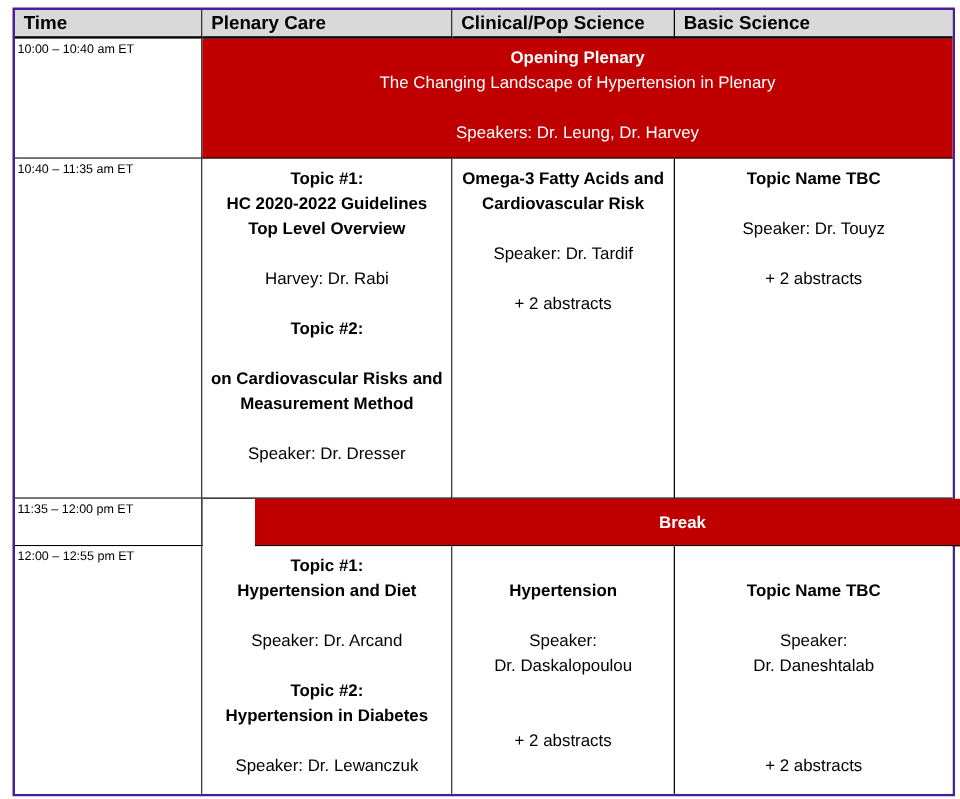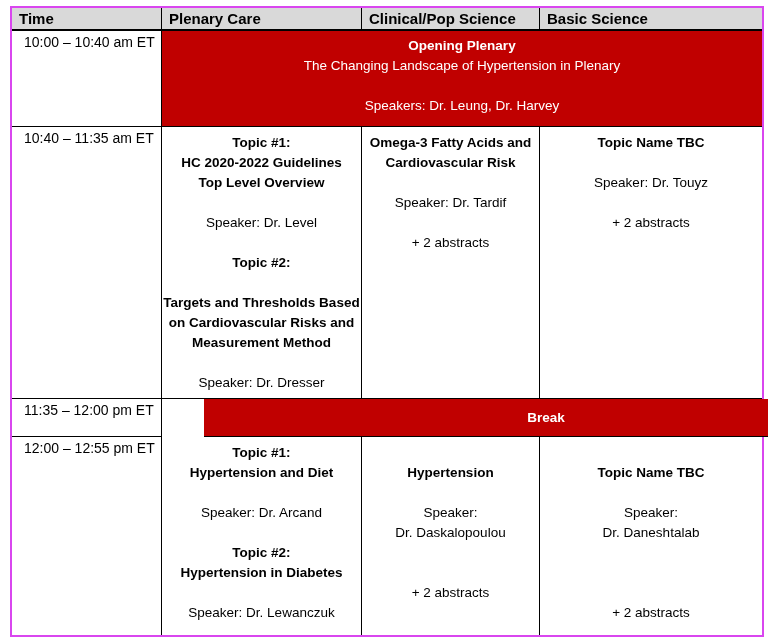--- a/index.html
+++ b/index.html
@@ -7,21 +7,21 @@
   body {
     width: 768px; height: 639px;
     position: relative;
     font-family: "Liberation Sans", sans-serif;
     color: #000000;
     overflow: hidden;
   }
   .tbl {
     position: absolute; left: 10px; top: 6px;
     width: 754px;
-    border: 2px solid #d946ef;
+    border: 2px solid #4c1d95;
     background: #ffffff;
   }
   .row { display: grid; grid-template-columns: 150px 200px 178px 222px; }
   .row.hdr { height: 23px; }
   .row.r1  { height: 96px; }
   .row.r2  { height: 272px; }
   .row.r3  { height: 38px; gap: 42px; }
   .row.r4  { height: 198px; }
   .cell {
     border-right: 1px solid #000000;
@@ -32,22 +32,22 @@
   .row:last-child .cell { border-bottom: none; }
   .th {
     background: #d9d9d9;
     font-weight: bold;
     font-size: 15px;
     padding: 2px 0 0 7px;
     border-bottom-width: 2px;
     white-space: nowrap;
   }
   .time {
-    font-size: 14px;
-    padding: 3px 0 0 12px;
+    font-size: 10px;
+    padding: 3px 0 0 2px;
     background: #ffffff;
     white-space: nowrap;
   }
   .banner {
     grid-column: 2 / span 3;
     background: #c00000;
     color: #ffffff;
     text-align: center;
     font-size: 13.5px;
     padding-top: 5px;
@@ -88,25 +88,24 @@
       </div>
   </div>
 
   <div class="row r2">
     <div class="cell time">10:40 – 11:35 am ET</div>
     <div class="cell session">
         <div class="line b">Topic #1:</div>
         <div class="line b">HC 2020-2022 Guidelines</div>
         <div class="line b">Top Level Overview</div>
         <div class="line">&nbsp;</div>
-        <div class="line">Speaker: Dr. Level</div>
+        <div class="line">Harvey: Dr. Rabi</div>
         <div class="line">&nbsp;</div>
         <div class="line b">Topic #2:</div>
         <div class="line">&nbsp;</div>
-        <div class="line b">Targets and Thresholds Based</div>
         <div class="line b">on Cardiovascular Risks and</div>
         <div class="line b">Measurement Method</div>
         <div class="line">&nbsp;</div>
         <div class="line">Speaker: Dr. Dresser</div>
       </div>
     <div class="cell session">
         <div class="line b">Omega-3 Fatty Acids and</div>
         <div class="line b">Cardiovascular Risk</div>
         <div class="line">&nbsp;</div>
         <div class="line">Speaker: Dr. Tardif</div>

